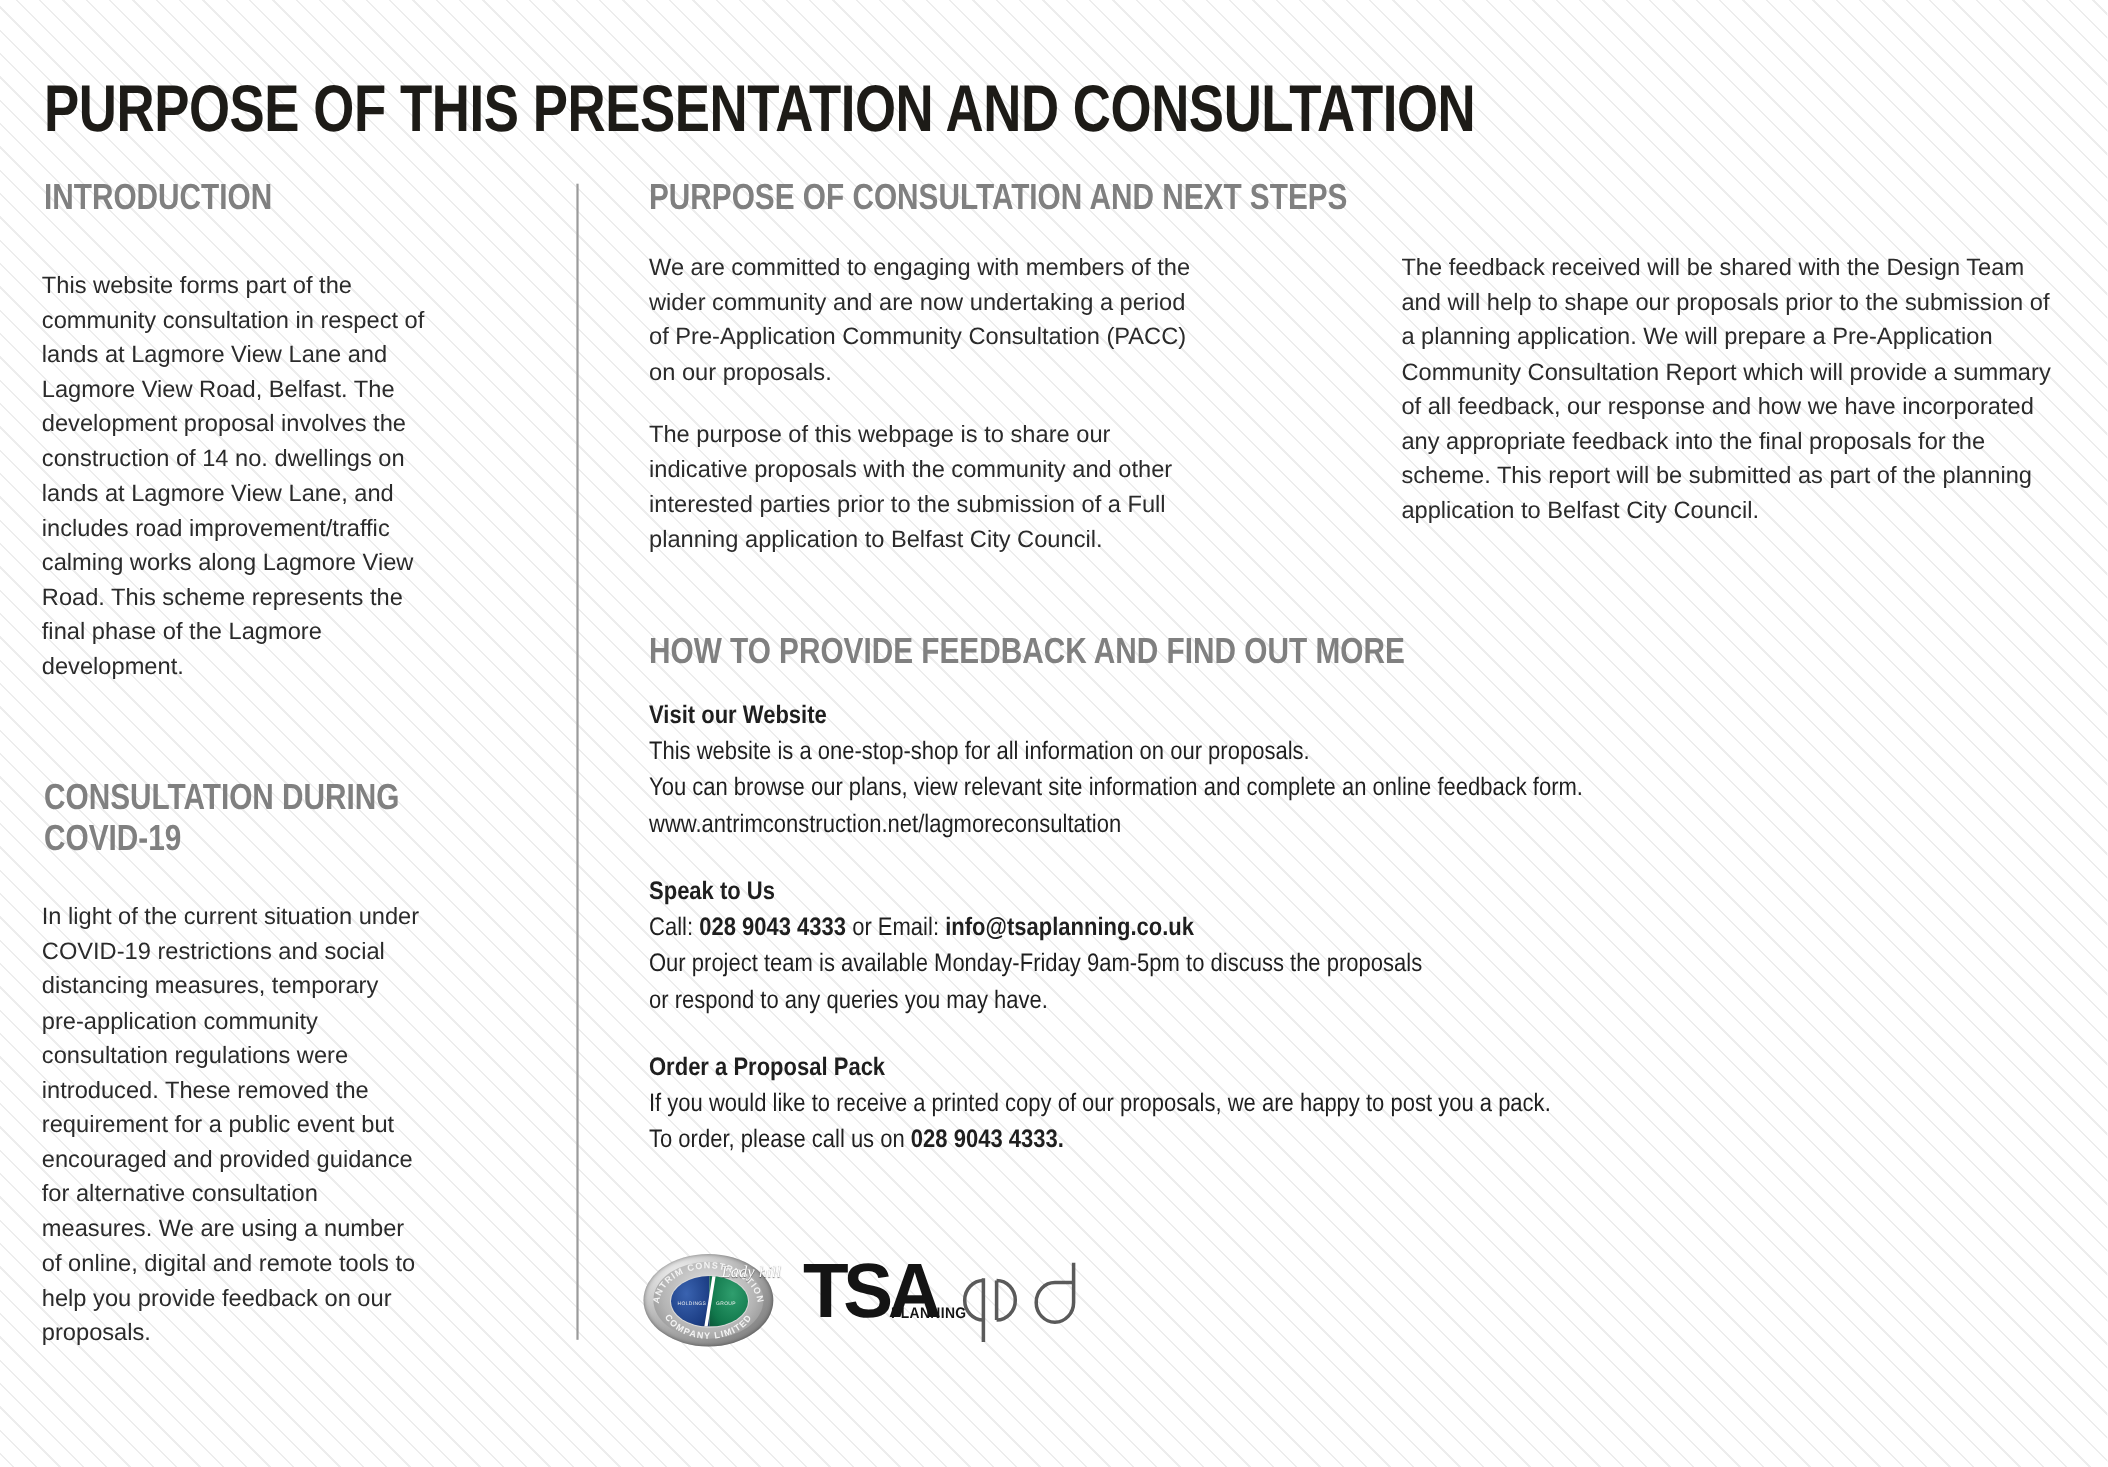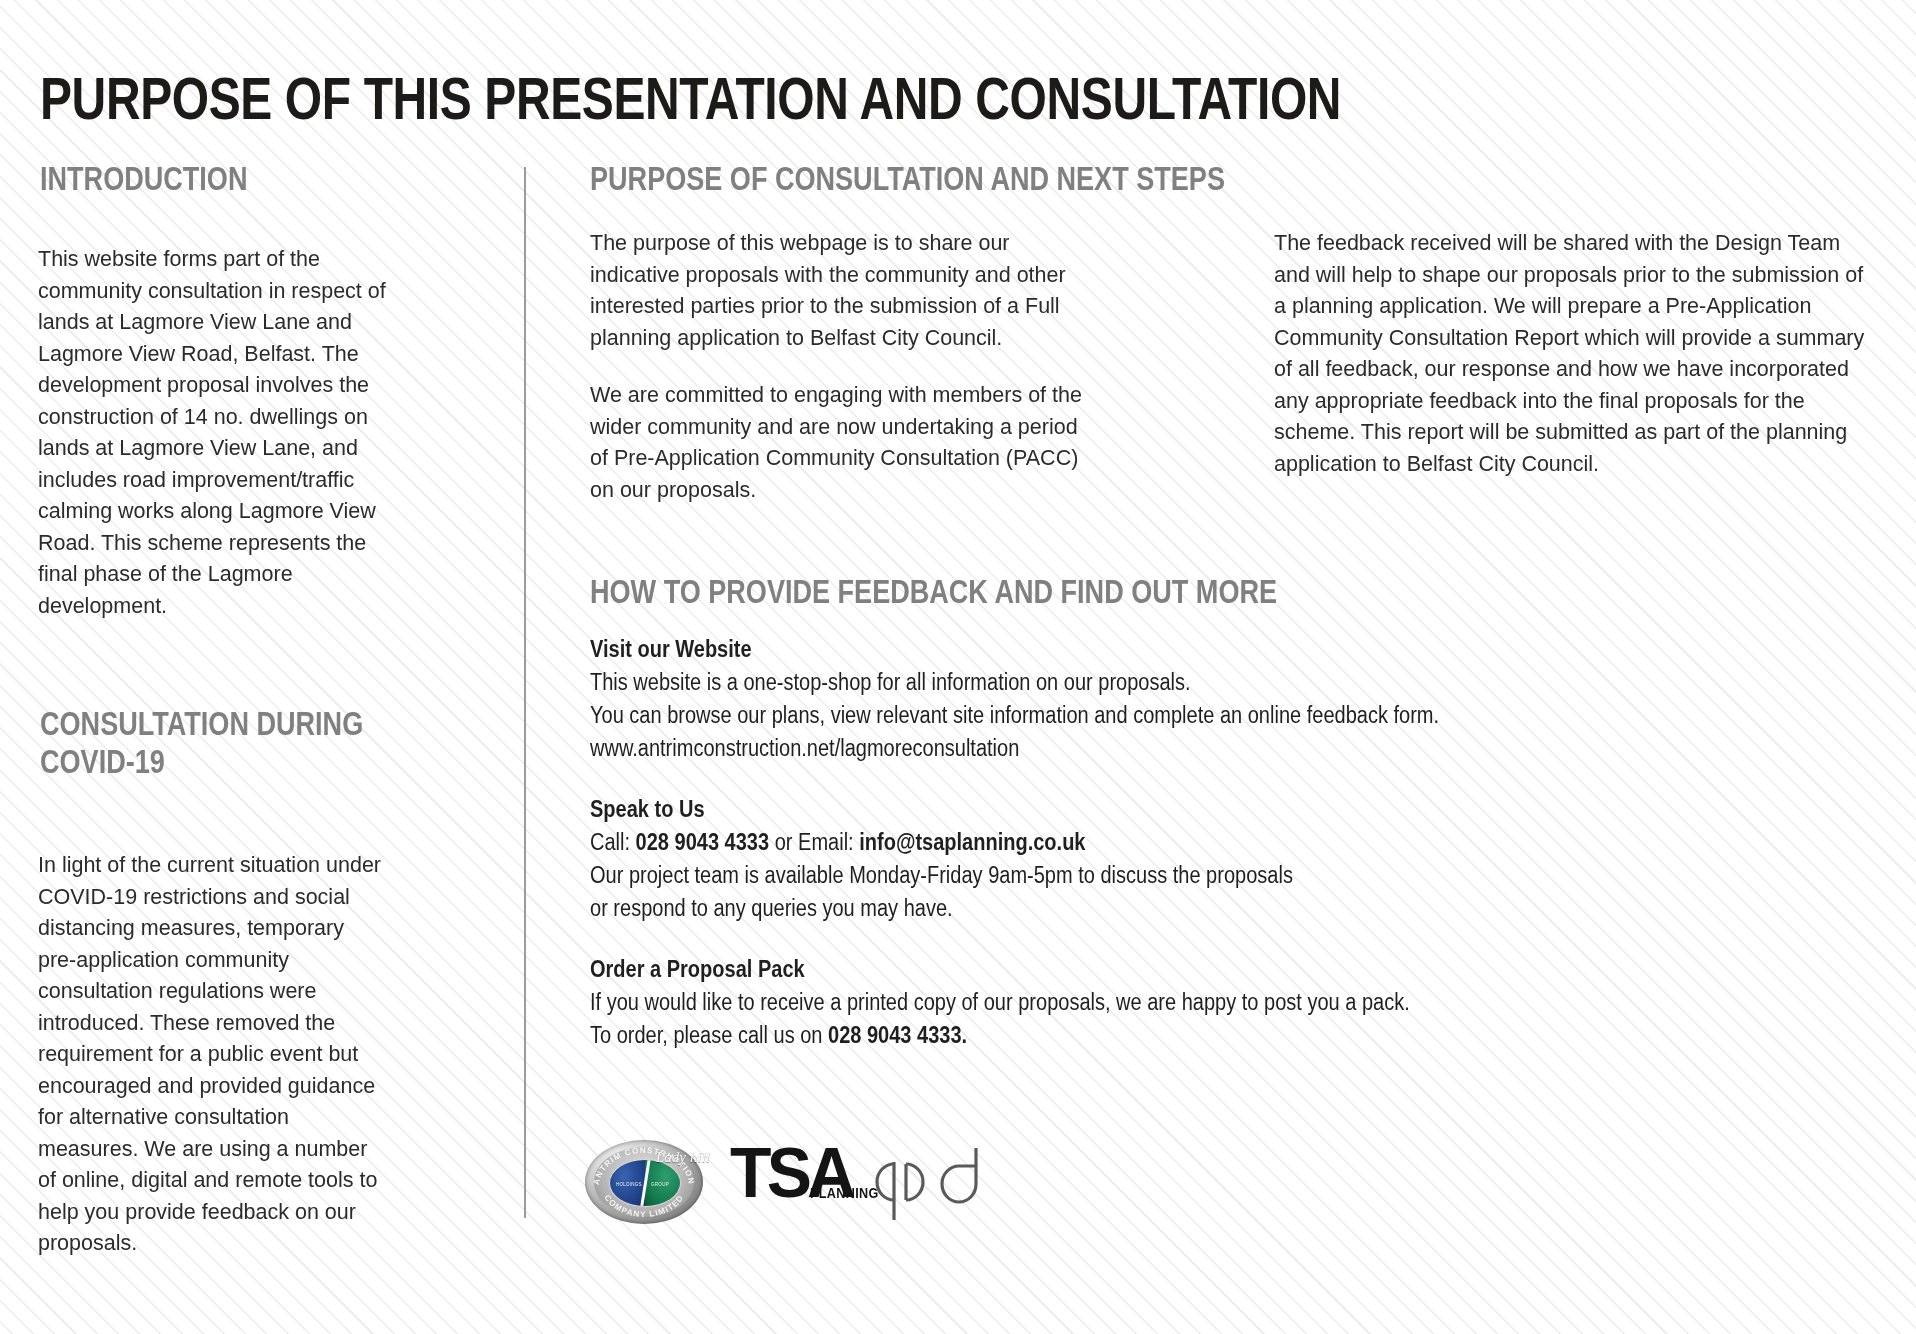--- a/index.html
+++ b/index.html
@@ -275,29 +275,29 @@
 
   <div class="sec-head" style="left:40px; top:160px;">INTRODUCTION</div>
 
   <div class="body-col" style="left:38px; top:244px; width:352px;">
     <p>This website forms part of the community consultation in respect of lands at Lagmore View Lane and Lagmore View Road, Belfast. The development proposal involves the construction of 14 no. dwellings on lands at Lagmore View Lane, and includes road improvement/traffic calming works along Lagmore View Road. This scheme represents the final phase of the Lagmore development.</p>
   </div>
 
   <div class="sec-head" style="left:40px; top:705px;">CONSULTATION DURING</div>
   <div class="sec-head" style="left:40px; top:743px;">COVID-19</div>
 
-  <div class="body-col" style="left:38px; top:850px; width:345px;">
+  <div class="body-col" style="left:38px; top:818px; width:345px;">
     <p>In light of the current situation under COVID-19 restrictions and social distancing measures, temporary pre-application community consultation regulations were introduced. These removed the requirement for a public event but encouraged and provided guidance for alternative consultation measures. We are using a number of online, digital and remote tools to help you provide feedback on our proposals.</p>
   </div>
 
   <div class="sec-head" style="left:590px; top:160px;">PURPOSE OF CONSULTATION AND NEXT STEPS</div>
 
   <div class="body-col" style="left:590px; top:228px; width:492px;">
+    <p>We are committed to engaging with members of the wider community and are now undertaking a period of Pre-Application Community Consultation (PACC) on our proposals.</p>
     <p>The purpose of this webpage is to share our indicative proposals with the community and other interested parties prior to the submission of a Full planning application to Belfast City Council.</p>
-    <p>We are committed to engaging with members of the wider community and are now undertaking a period of Pre-Application Community Consultation (PACC) on our proposals.</p>
   </div>
 
   <div class="body-col" style="left:1274px; top:228px; width:600px;">
     <p>The feedback received will be shared with the Design Team and will help to shape our proposals prior to the submission of a planning application. We will prepare a Pre-Application Community Consultation Report which will provide a summary of all feedback, our response and how we have incorporated any appropriate feedback into the final proposals for the scheme. This report will be submitted as part of the planning application to Belfast City Council.</p>
   </div>
 
   <div class="sec-head" style="left:590px; top:573px;">HOW TO PROVIDE FEEDBACK AND FIND OUT MORE</div>
 
   <div class="fb-block" style="left:590px; top:633px;">
     <div class="ttl">Visit our Website</div>

